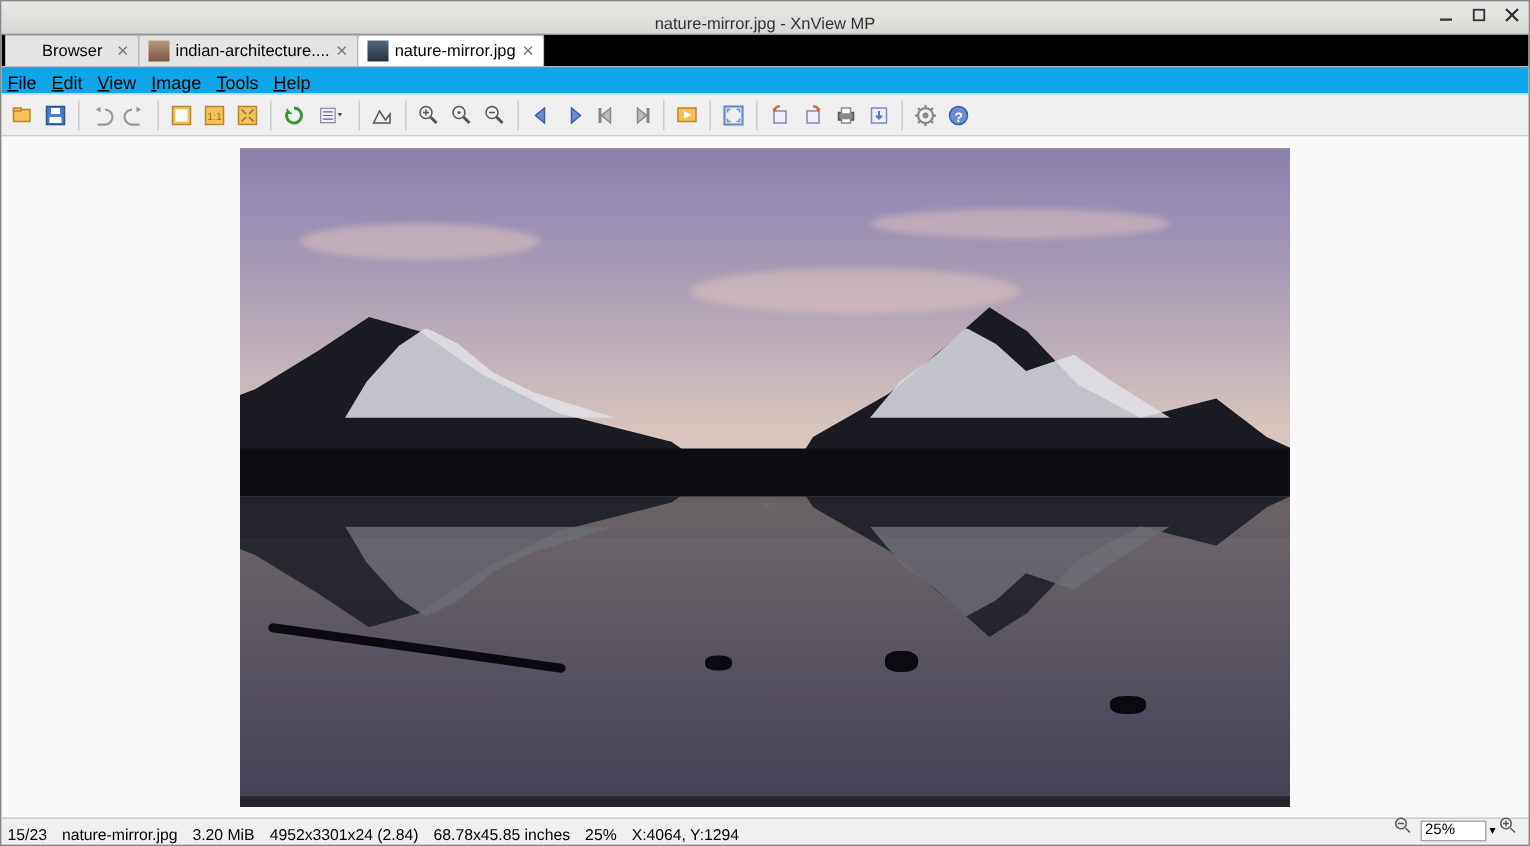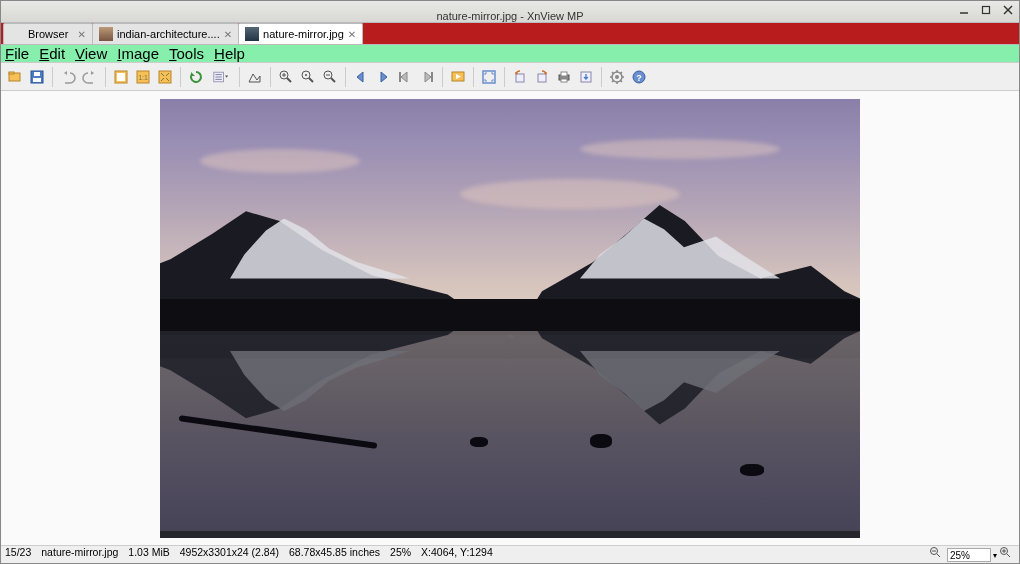--- a/index.html
+++ b/index.html
@@ -1,43 +1,43 @@
 <!DOCTYPE html>
 <html><head>
 <meta charset="utf-8">
 <style>
 * { margin: 0; padding: 0; box-sizing: border-box; }
 body { font-family: "Segoe UI", Tahoma, sans-serif; font-size: 11px; background: #ededed; width: 1020px; height: 564px; overflow: hidden; display: flex; flex-direction: column; border: 1px solid #888; }
 .titlebar { height: 22px; background: linear-gradient(#e8e8e6,#d8d8d4); display: flex; align-items: flex-end; justify-content: center; position: relative; border-bottom: 1px solid #bbb; }
 .titlebar .title { font-size: 11px; color: #333; }
 .titlebar .winctl { position: absolute; right: 4px; top: 2px; display: flex; gap: 8px; }
 .titlebar .winctl span { width: 14px; height: 14px; display: inline-flex; align-items: center; justify-content: center; font-size: 10px; cursor: default; }
-.tabs { height: 22px; background: #b91c1c; border-bottom: 1px solid #bbb; display: flex; align-items: stretch; padding-left: 2px; }
+.tabs { height: 22px; background: #000000; border-bottom: 1px solid #bbb; display: flex; align-items: stretch; padding-left: 2px; }
 .tab { display: flex; align-items: center; padding: 0 6px; border: 1px solid #bbb; border-bottom: none; margin-right: -1px; background: #e4e4e4; font-size: 11px; gap: 4px; min-width: 90px; position: relative; border-radius: 2px 2px 0 0; }
 .tab.active { background: #fff; }
 .tab .tabicon { width: 14px; height: 14px; display: inline-block; }
 .tab .close { margin-left: auto; color: #777; font-size: 10px; }
-.menubar { height: 18px; background: #86efac; border-bottom: 1px solid #ccc; display: flex; align-items: flex-start; padding: 0 4px; gap: 10px; font-size: 15px; }
+.menubar { height: 18px; background: #0ea5e9; border-bottom: 1px solid #ccc; display: flex; align-items: flex-end; padding: 0 4px; gap: 10px; font-size: 12px; }
 .menubar span { cursor: default; }
 .menubar .ul { text-decoration: underline; text-decoration-style: solid; }
 .toolbar { height: 28px; background: #efefef; border-bottom: 1px solid #ccc; display: flex; align-items: center; padding: 0 4px; gap: 2px; }
 .toolbar .btn { width: 20px; height: 20px; display: inline-flex; align-items: center; justify-content: center; border: 1px solid transparent; border-radius: 2px; }
 .toolbar .sep { width: 1px; height: 20px; background: #ccc; margin: 0 3px; }
 .viewport { flex: 1; background: #fafafa; display: flex; align-items: center; justify-content: center; overflow: hidden; }
 .imgcanvas { width: 700px; height: 439px; background: #2a2a30; position: relative; overflow: hidden; }
 .sky { position:absolute; left:0; top:0; right:0; height:232px; background: linear-gradient(to bottom,#8a7fa8 0%,#9a8fb4 20%,#b2a3b6 45%,#d6c4bd 80%,#e2d2c4 100%); }
 .cloud { position:absolute; background: rgba(230,205,190,0.45); border-radius: 50%; filter: blur(2px); }
 .mtnL { position:absolute; left:-40px; top:100px; width:420px; height:160px; background:#1a1a22; clip-path: polygon(0 100%,0 50%,12% 38%,22% 22%,30% 8%,38% 14%,48% 32%,60% 48%,78% 60%,100% 100%); }
 .snowL { position:absolute; left:70px; top:120px; width:180px; height:60px; background:#e0e2e8; clip-path: polygon(0 100%,8% 60%,20% 20%,30% 0%,42% 18%,55% 50%,70% 72%,100% 100%); opacity:0.85; }
 .mtnR { position:absolute; right:-60px; top:100px; width:420px; height:160px; background:#1a1a22; clip-path: polygon(0 100%,10% 58%,22% 40%,32% 18%,38% 4%,44% 14%,52% 36%,62% 50%,74% 42%,82% 58%,100% 80%,100% 100%); }
 .snowR { position:absolute; right:80px; top:120px; width:200px; height:60px; background:#e0e2e8; clip-path: polygon(0 100%,10% 60%,22% 30%,32% 0%,42% 18%,52% 48%,68% 30%,80% 58%,100% 100%); opacity:0.85; }
 .trees { position:absolute; left:0; right:0; top:200px; height:36px; background:#0d0d12; }
 .lake { position:absolute; left:0; right:0; top:232px; bottom:0; background: linear-gradient(to bottom,#3a3a46 0%,#2a2a34 50%,#1c1c24 100%); }
 .reflect { position:absolute; left:0; right:0; top:232px; height:200px; transform: scaleY(-1); opacity:0.55; overflow:hidden; }
-.statusbar { height: 18px; background: #efefef; border-top: 1px solid #ccc; display: flex; align-items: flex-start; font-size: 10.5px; padding: 0 4px; gap: 10px; }
+.statusbar { height: 18px; background: #efefef; border-top: 1px solid #ccc; display: flex; align-items: flex-end; font-size: 10.5px; padding: 0 4px; gap: 10px; }
 .statusbar .spacer { flex: 1; }
 .statusbar .zoomctl { display: flex; align-items: center; gap: 2px; }
 .statusbar .zoomctl input { width: 44px; height: 14px; font-size: 10px; border: 1px solid #aaa; text-align: left; padding-left: 2px; }
 .icon-svg { width: 16px; height: 16px; }
 </style>
 </head>
 <body>
 
 <div class="titlebar">
   <span class="title">nature-mirror.jpg - XnView MP</span>
@@ -283,21 +283,21 @@
     <div style="position:absolute;left:18px;top:330px;width:200px;height:6px;background:#0a0a10;transform:rotate(8deg);border-radius:3px;"></div>
     <div style="position:absolute;left:310px;top:338px;width:18px;height:10px;background:#0a0a10;border-radius:40%;"></div>
     <div style="position:absolute;left:430px;top:335px;width:22px;height:14px;background:#0a0a10;border-radius:40%;"></div>
     <div style="position:absolute;left:580px;top:365px;width:24px;height:12px;background:#0a0a10;border-radius:40%;"></div>
   </div>
 </div>
 
 <div class="statusbar">
   <span>15/23</span>
   <span>nature-mirror.jpg</span>
-  <span>1.03 MiB</span>
+  <span>3.20 MiB</span>
   <span>4952x3301x24 (2.84)</span>
   <span>68.78x45.85 inches</span>
   <span>25%</span>
   <span>X:4064, Y:1294</span>
   <div class="spacer"></div>
   <div class="zoomctl">
     <span><svg width="12" height="12" class="icon-svg">
           <circle cx="5" cy="5" r="3.5" fill="none" stroke="#555"></circle>
           <line x1="8" y1="8" x2="11" y2="11" stroke="#555"></line>
           <line x1="3" y1="5" x2="7" y2="5" stroke="#555"></line>

